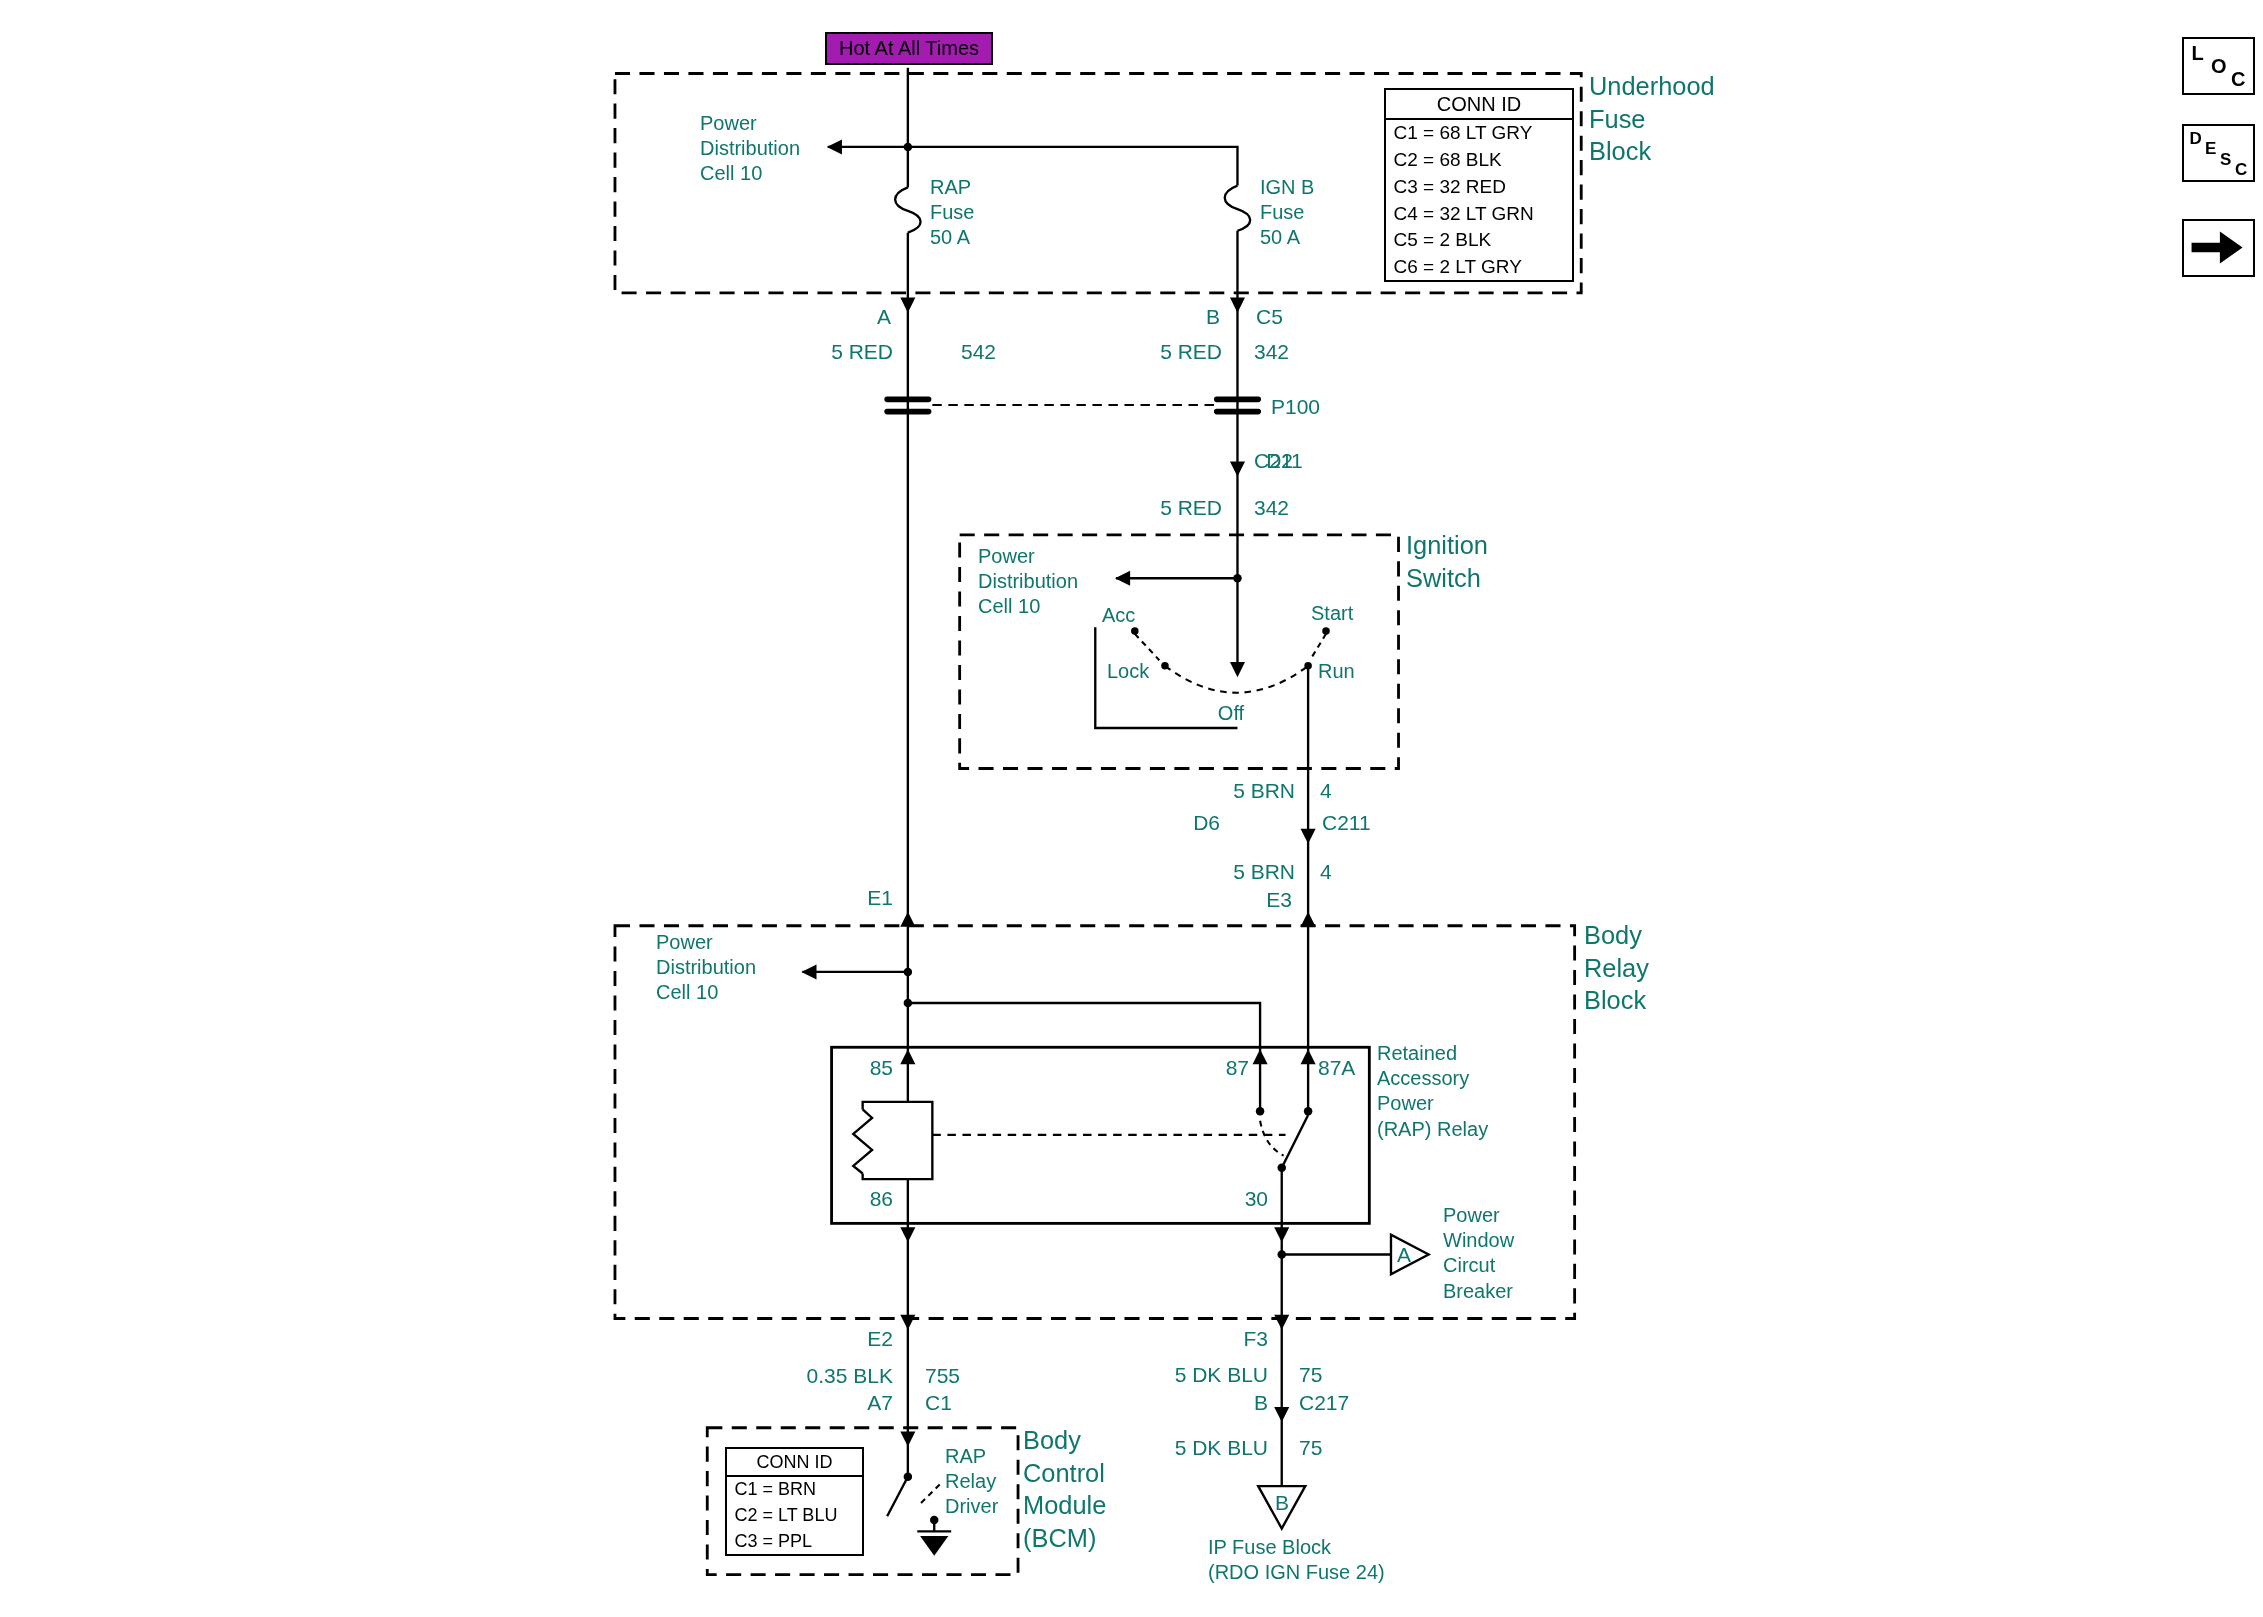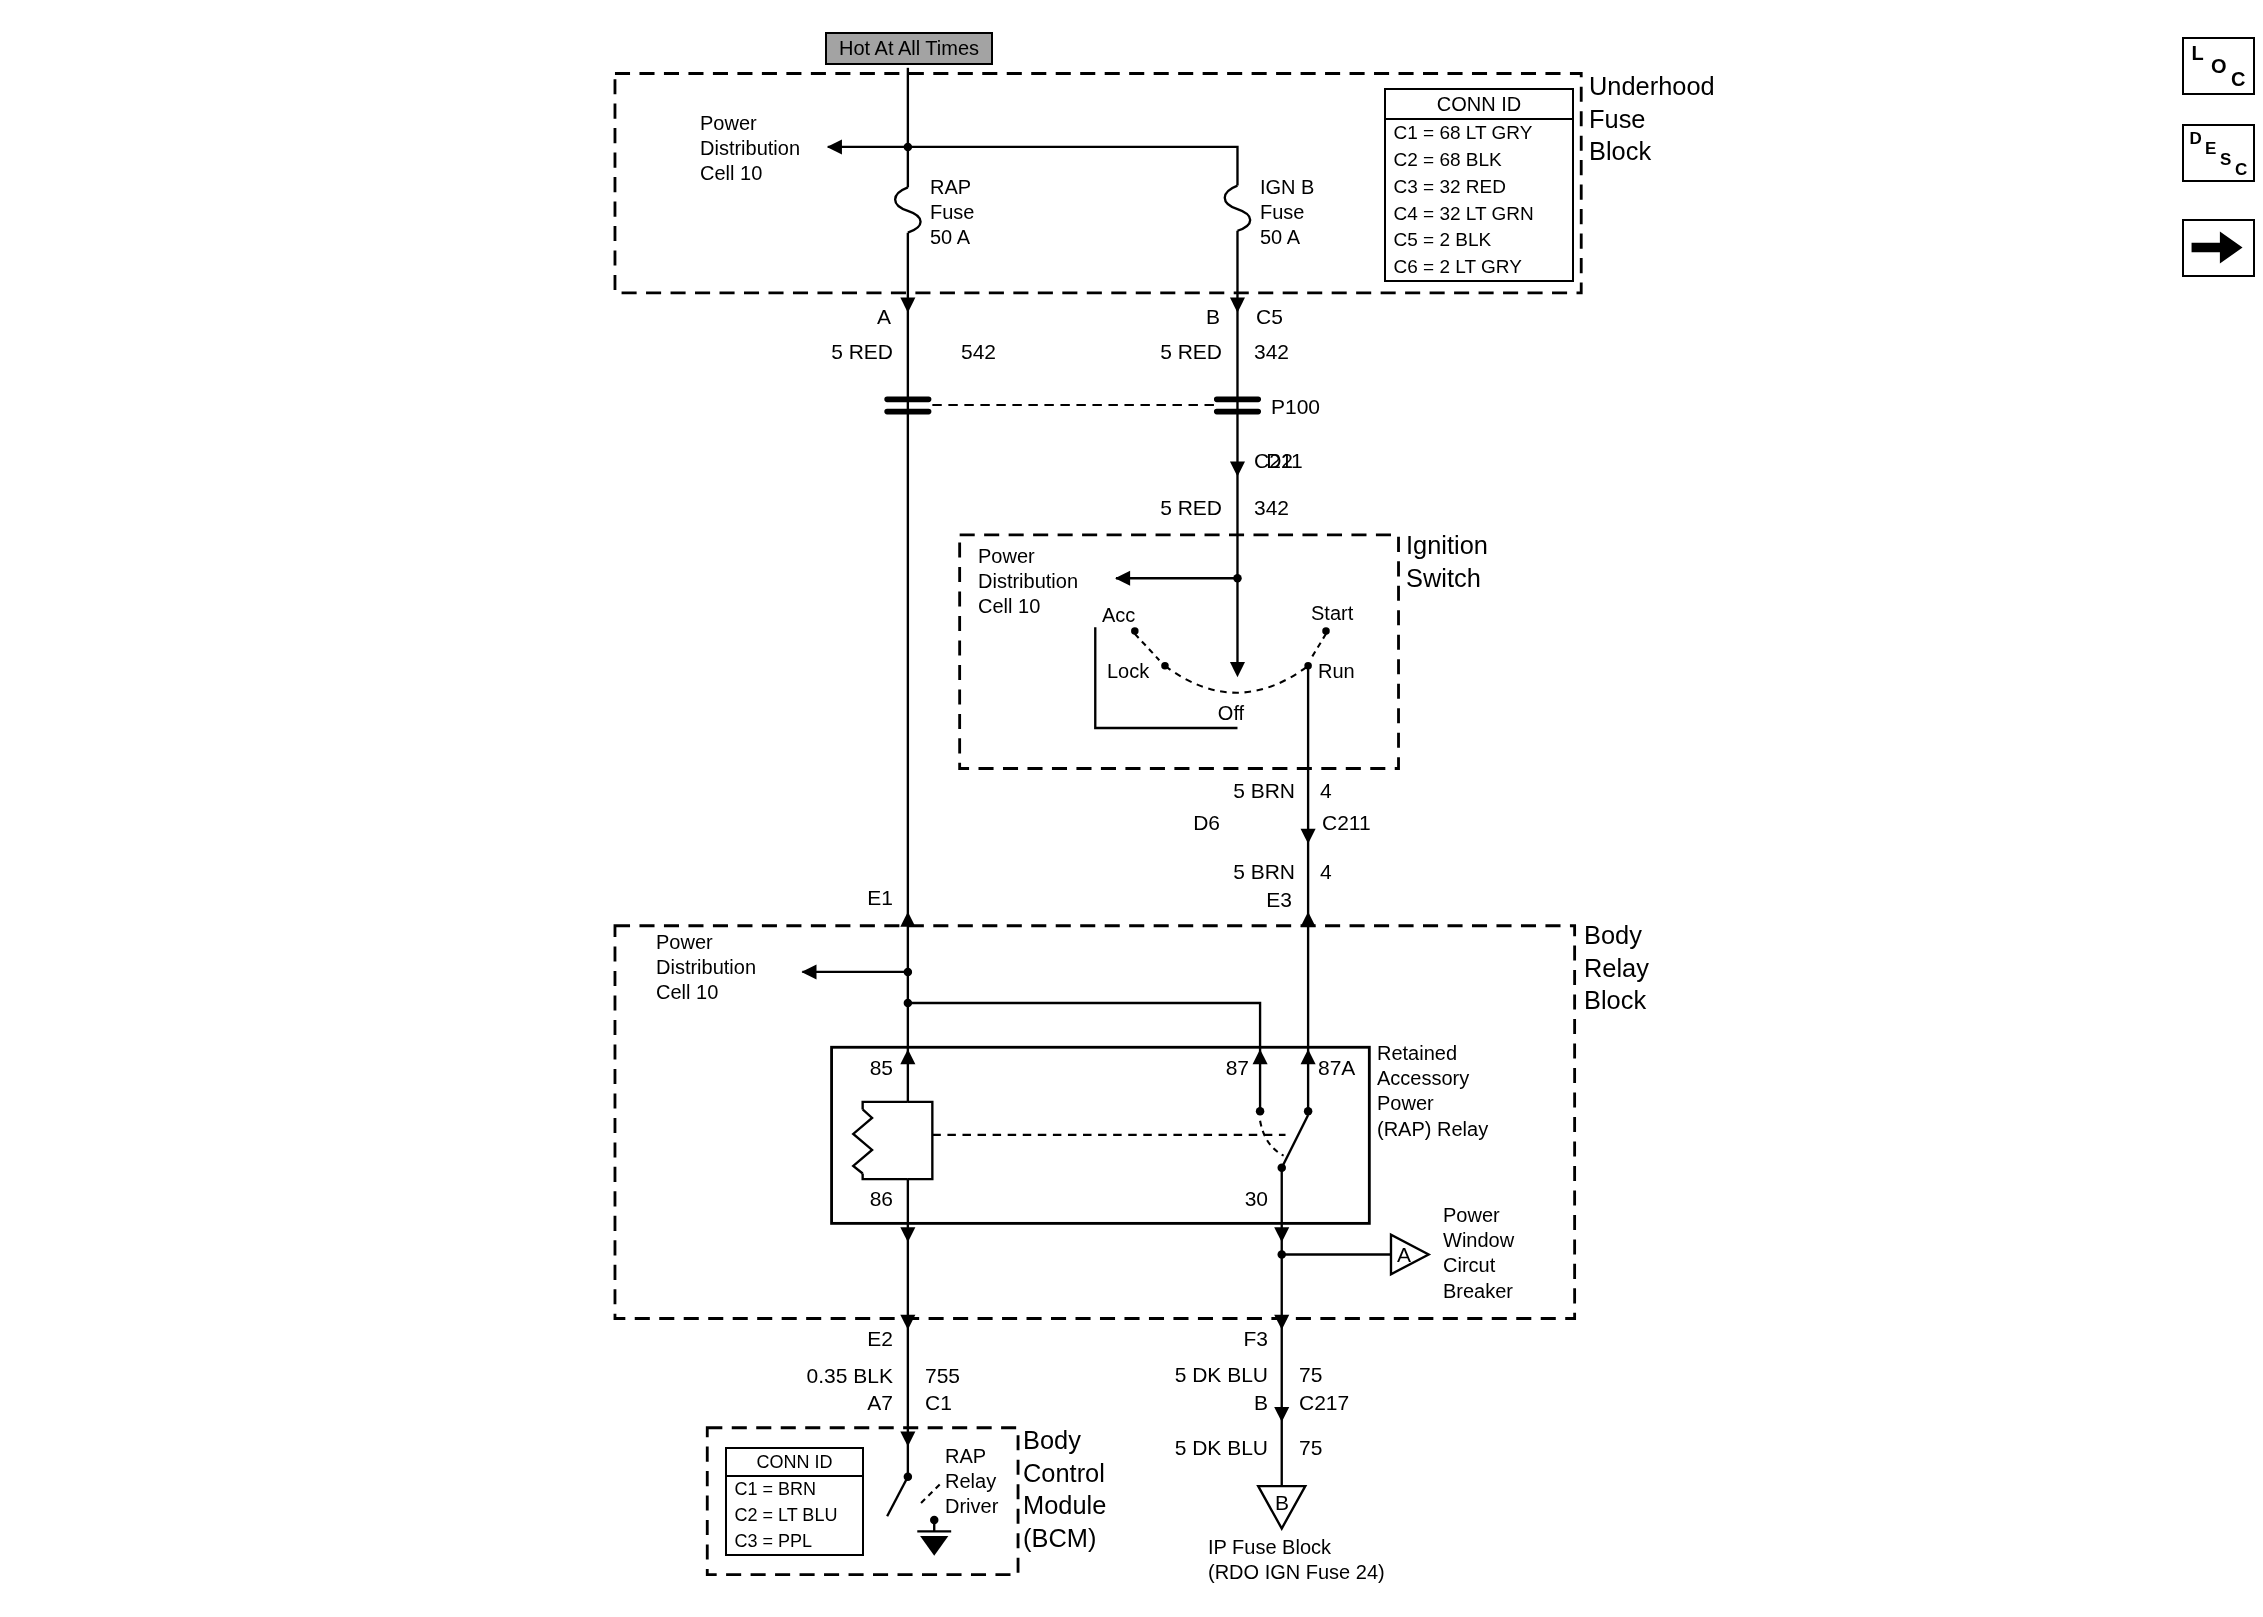--- a/index.html
+++ b/index.html
@@ -2,27 +2,27 @@
 <html style="font-size:15px"><head>
 <meta charset="utf-8">
 <style>
   * { margin:0; padding:0; box-sizing:border-box; }
   html,body { background:#ffffff; }
   #stage {
     position:relative; width:2264px; height:1618px; background:#ffffff;
     font-family:"Liberation Sans", sans-serif; color:#000; overflow:hidden;
   }
   svg.wiring { position:absolute; left:0; top:0; }
-  .lbl { position:absolute; white-space:pre-line; font-size:21px; line-height:1.25; color:#000000; }
+  .lbl { position:absolute; white-space:pre-line; font-size:21px; line-height:1.25; color:#0f766e; }
   .s21 { font-size:20px; line-height:1.26; }
   .s26 { font-size:25.4px; line-height:1.28; }
   .ra  { transform:translateX(-100%); }
   .ctr { transform:translateX(-50%); }
   .banner {
-    position:absolute; border:2.8px solid #000; background:#a3a3a3;
+    position:absolute; border:2.8px solid #000; background:#a21caf;
     font-size:20px; text-align:center; padding:2.8px 7.5px;
   }
   .conn-table { position:absolute; border:2.8px solid #000; background:#fff; }
   .conn-table .hdr {
     text-align:center; font-size:20px; padding:2.8px 5.6px 1.9px; border-bottom:2.4px solid #000;
   }
   .conn-table .row { font-size:19px; padding:2.8px 7.5px 1.9px; white-space:nowrap; }
   .conn-table.small .hdr { font-size:18px; }
   .conn-table.small .row { font-size:18px; padding:2.8px 7.5px 1.9px; }
   .corner-btn {

